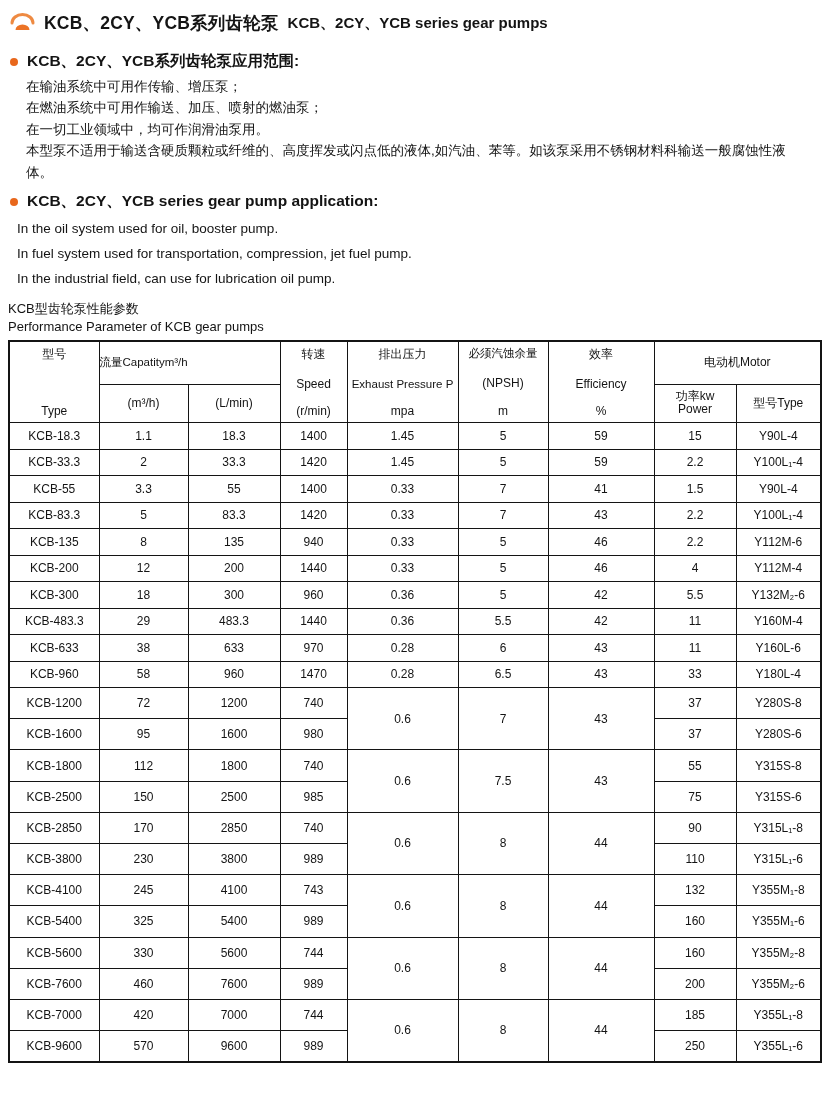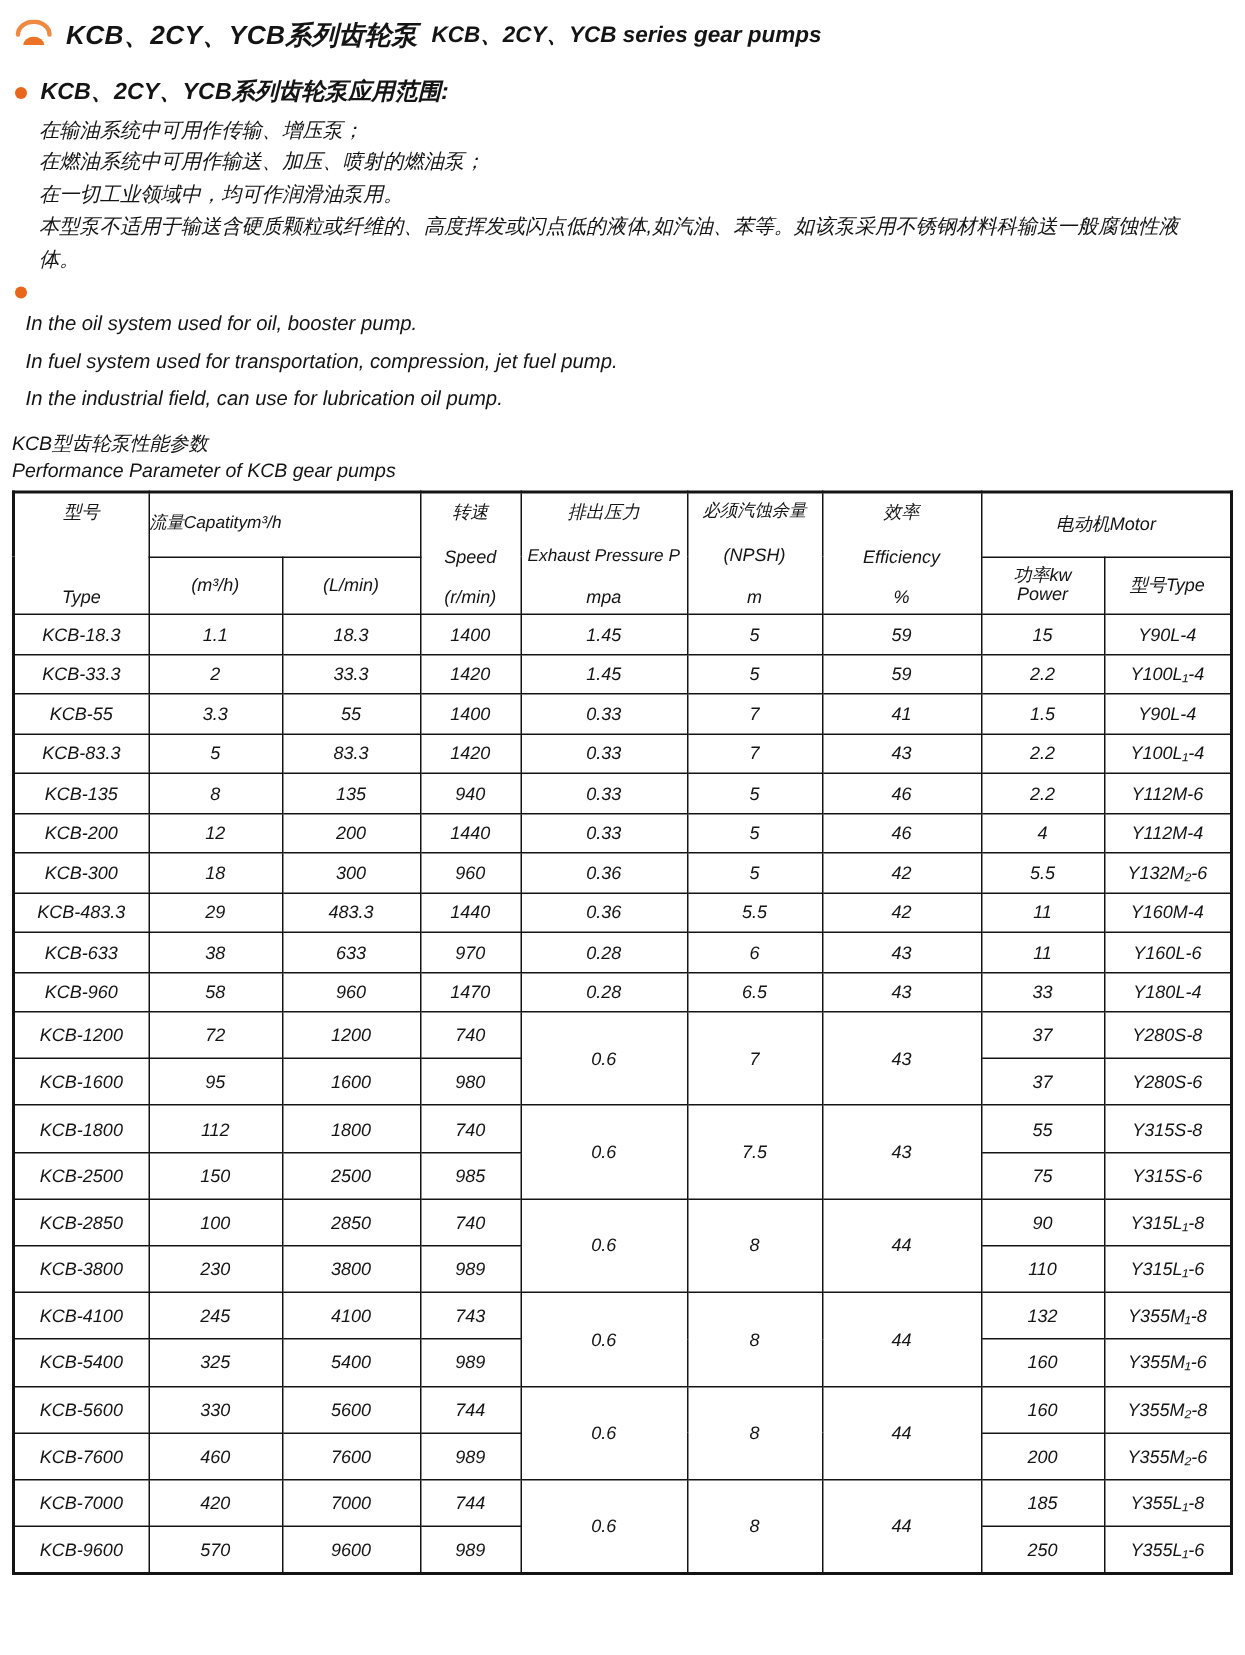--- a/index.html
+++ b/index.html
@@ -1,20 +1,19 @@
 <!DOCTYPE html>
 <html><head>
 <meta charset="utf-8">
 <style>
   html,body{margin:0;padding:0;background:#ffffff;}
   .page{
     position:relative;width:830px;height:1103px;background:#fff;
     font-family:"Liberation Sans","DejaVu Sans",sans-serif;color:#141414;
     overflow:hidden;
-    font-style:italic;
   }
   
   .doc-title{display:flex;align-items:center;gap:8px;padding:11px 0 0 9px;}
   .logo{width:27px;height:20px;position:relative;flex:0 0 auto;}
   .logo svg{display:block;}
   .t-zh{font-weight:bold;font-size:17.5px;letter-spacing:.2px;}
   .t-en{font-weight:bold;font-size:15px;margin-left:1px;text-align:center;}
   
   .sec{display:flex;align-items:center;gap:9px;margin-left:10px;font-weight:bold;font-size:15.5px;}
   .sec .bullet{width:8px;height:8px;border-radius:50%;background:#e8671c;flex:0 0 auto;}
@@ -65,20 +64,21 @@
   </div>
   <div class="zh-body">
     <div class="line">在输油系统中可用作传输、增压泵；</div>
     <div class="line">在燃油系统中可用作输送、加压、喷射的燃油泵；</div>
     <div class="line">在一切工业领域中，均可作润滑油泵用。</div>
     <div class="line">本型泵不适用于输送含硬质颗粒或纤维的、高度挥发或闪点低的液体,如汽油、苯等。如该泵采用不锈钢材料科输送一般腐蚀性液体。</div>
   </div>
 
   <div class="sec sec2">
     <span class="bullet"></span>
+    <span>KCB、2CY、YCB series gear pump application:</span>
   </div>
   <div class="en-body">
     <div class="line">In the oil system used for oil, booster pump.</div>
     <div class="line">In fuel system used for transportation, compression, jet fuel pump.</div>
     <div class="line">In the industrial field, can use for lubrication oil pump.</div>
   </div>
 
   <div class="tbl-title">
     <div>KCB型齿轮泵性能参数</div>
     <div>Performance Parameter of KCB gear pumps</div>
@@ -299,21 +299,21 @@
         <tr style="height: 31.2px;">
           <td>KCB-2500</td>
           <td>150</td>
           <td>2500</td>
           <td>985</td>
           <td>75</td>
           <td>Y315S-6</td>
         </tr>
         <tr style="height: 31.2px;">
           <td>KCB-2850</td>
-          <td>100</td>
+          <td>170</td>
           <td>2850</td>
           <td>740</td>
           <td rowspan="2">0.6</td>
           <td rowspan="2">8</td>
           <td rowspan="2">44</td>
           <td>90</td>
           <td>Y315L₁-8</td>
         </tr>
         <tr style="height: 31.2px;">
           <td>KCB-3800</td>

